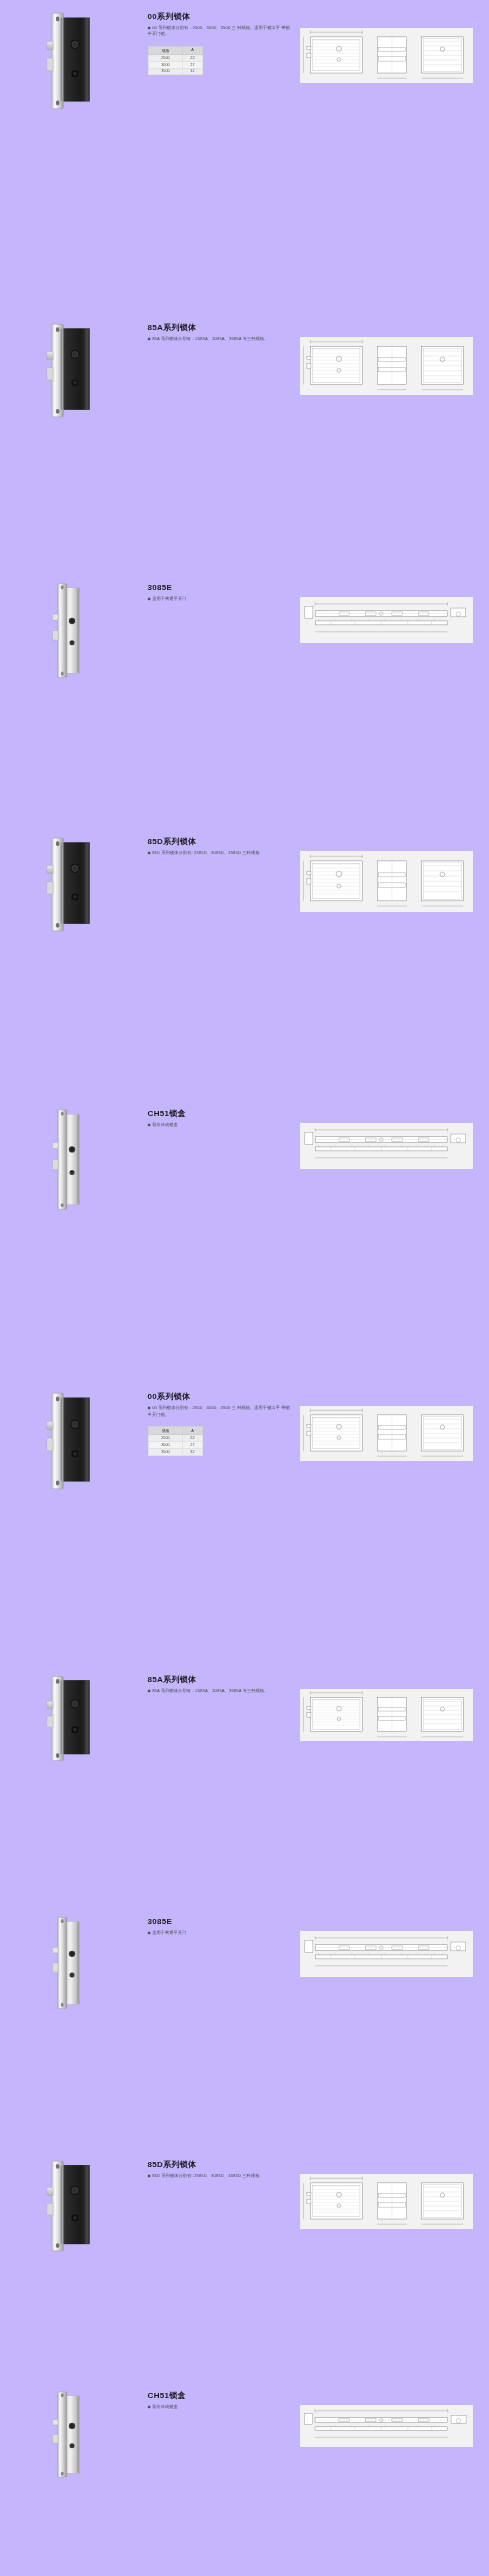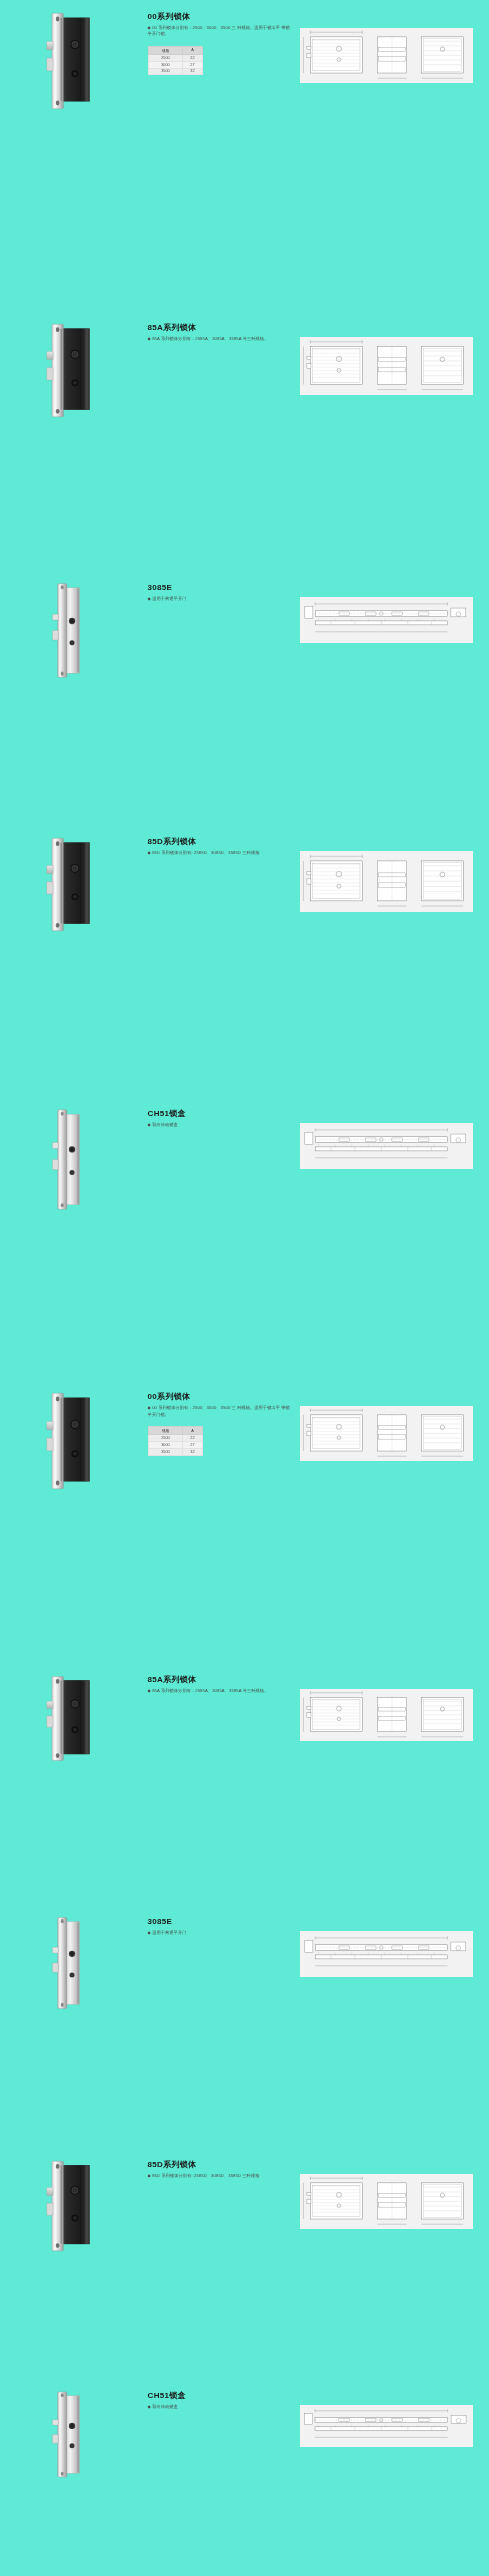--- a/index.html
+++ b/index.html
@@ -5,21 +5,21 @@
   html,body{margin:0;padding:0;background:#ffffff;}
   body{
     width:490px;
     font-family:"Liberation Sans","DejaVu Sans",sans-serif;
     color:#222;
     -webkit-font-smoothing:antialiased;
   }
   .page{
     width:490px;
     position:relative;
-    background:#5eead4;
+    background:#c4b5fd;
   }
   .product{
     display:flex;
     align-items:flex-start;
     box-sizing:border-box;
     padding:0 17.3px 0 16px;
   }
   .photo-col{
     width:127px;
     flex:0 0 127px;

